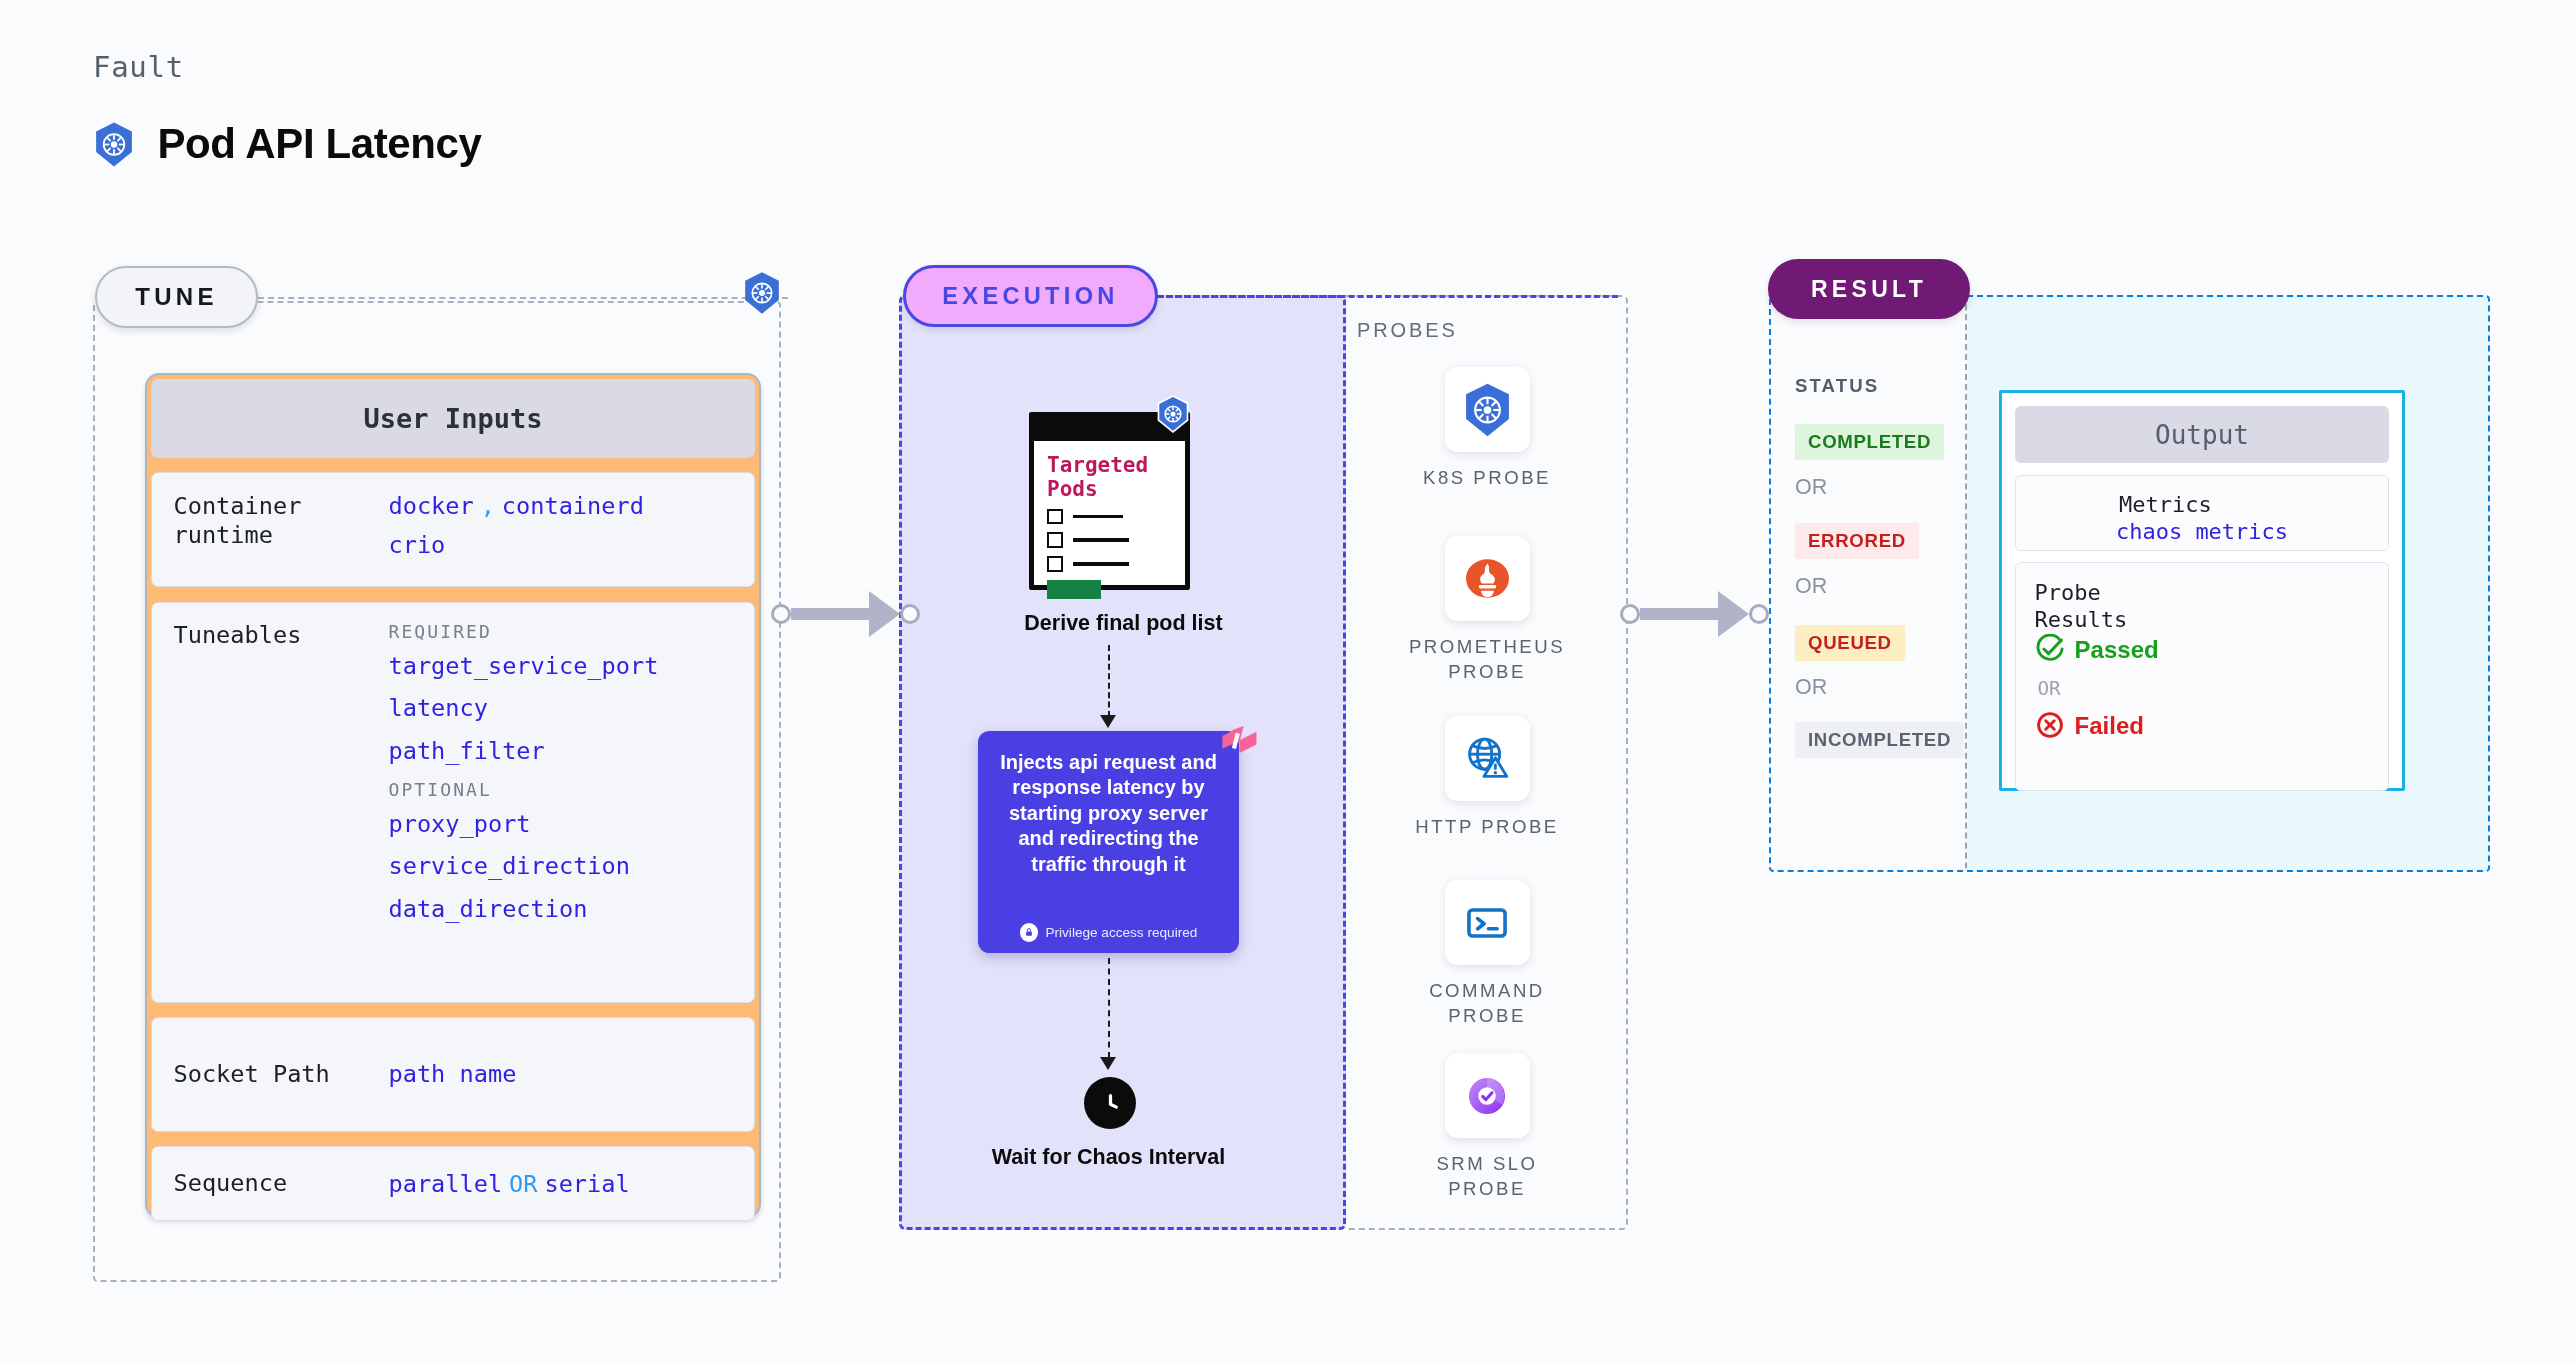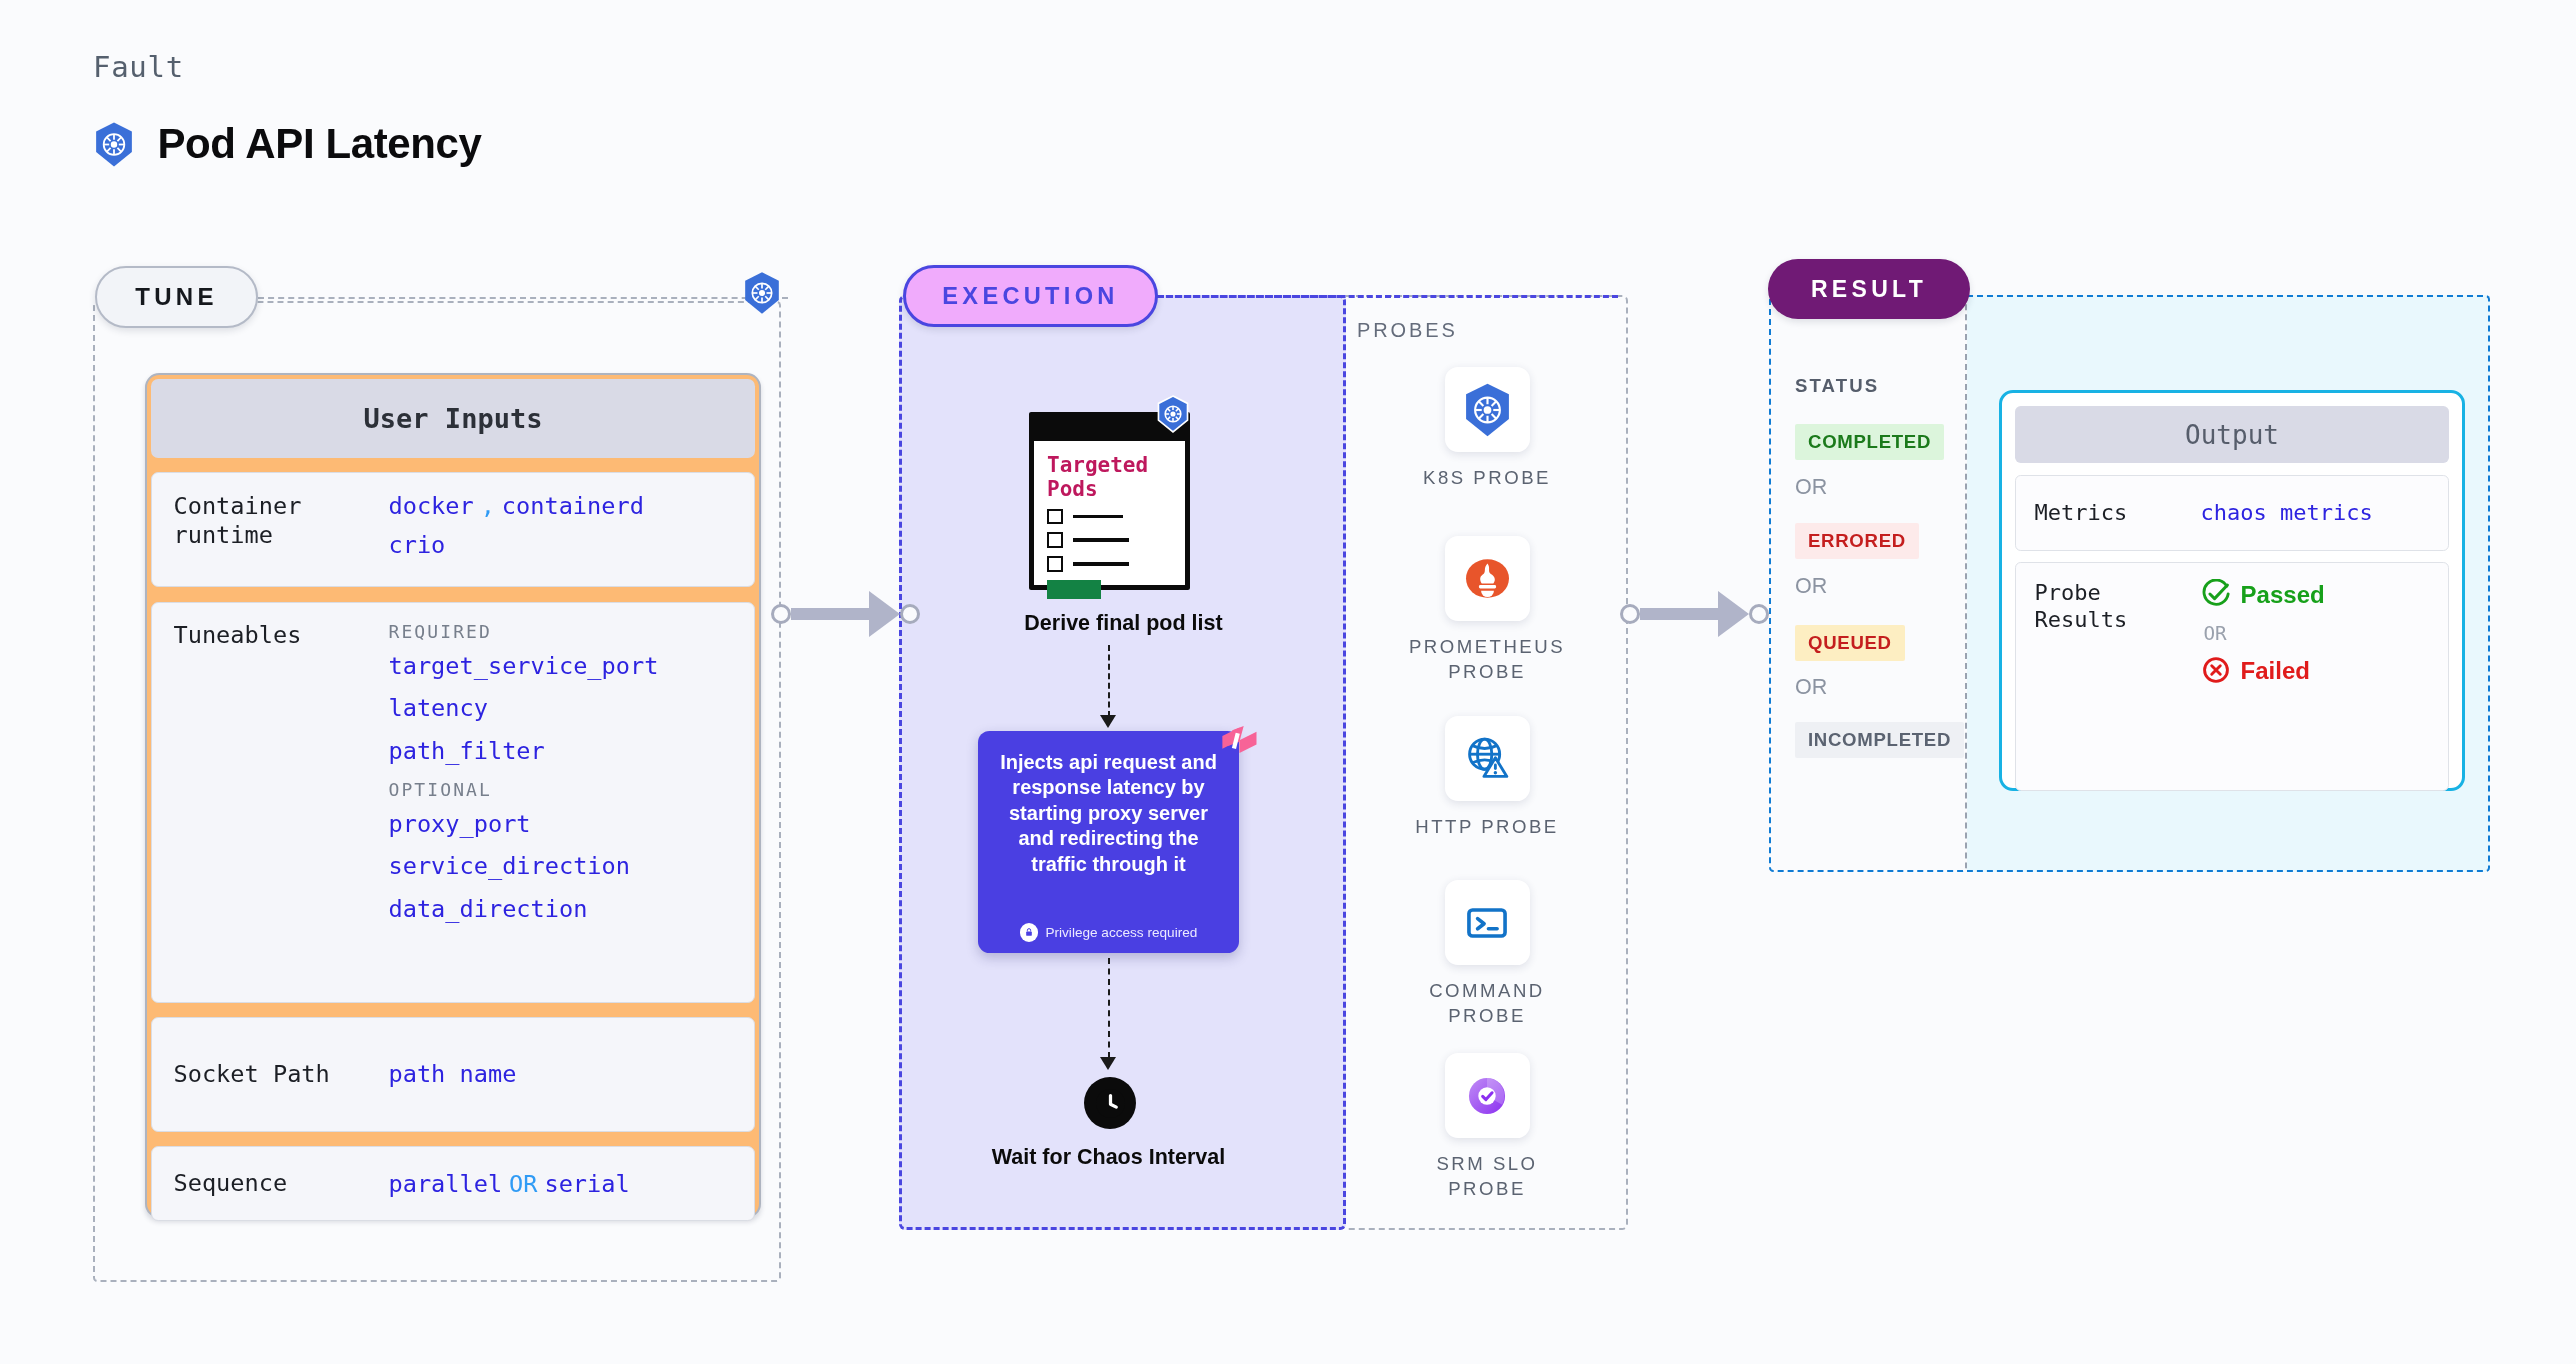--- a/index.html
+++ b/index.html
@@ -261,32 +261,32 @@
     font-size: 18.6px; letter-spacing: 0.7px;
   }
   .status-or {
     position:absolute; left: 1795px;
     font-family:"Liberation Sans", sans-serif;
     font-size: 21.5px; color:#8b93a1;
   }
 
   .output-card {
     position:absolute; left: 1999px; top: 390px;
-    width: 466px; height: 401px;
-    background:#fff; border: 3.6px solid #18b2e4; border-radius: 14px;
+    width: 406px; height: 401px;
+    background:#fff; border: 3.6px solid #18b2e4; border-radius: 2px;
     padding: 13px;
   }
   .out-head {
     height: 57px; background:#d9dae6; border-radius: 5.7px;
     display:flex; align-items:center; justify-content:center;
     font-family:"DejaVu Sans Mono", monospace; font-size: 26px; color:#565d6b;
   }
   .out-sec {
     margin-top: 11.5px; border:1.4px solid #dfe2e8; border-radius: 5.7px;
-    background:#fcfcfe; display:flex; padding: 15.8px 18.6px;
+    background:#fcfcfe; display:flex; padding: 15.8px 18.6px; flex-direction: column;
   }
   .out-label {
     width: 166px; flex:none;
     font-family:"DejaVu Sans Mono", monospace; font-size:22px; color:#1c1f25;
     line-height:1.25;
   }
   .out-vals { flex:1; font-family:"DejaVu Sans Mono", monospace; }
   .out-metric-val { font-size: 22px; color:#2d23e0; }
   .res-row { display:flex; align-items:center; gap: 10px; }
   .res-text { font-size: 24px; font-weight:bold; font-family:"Liberation Sans", sans-serif; }

